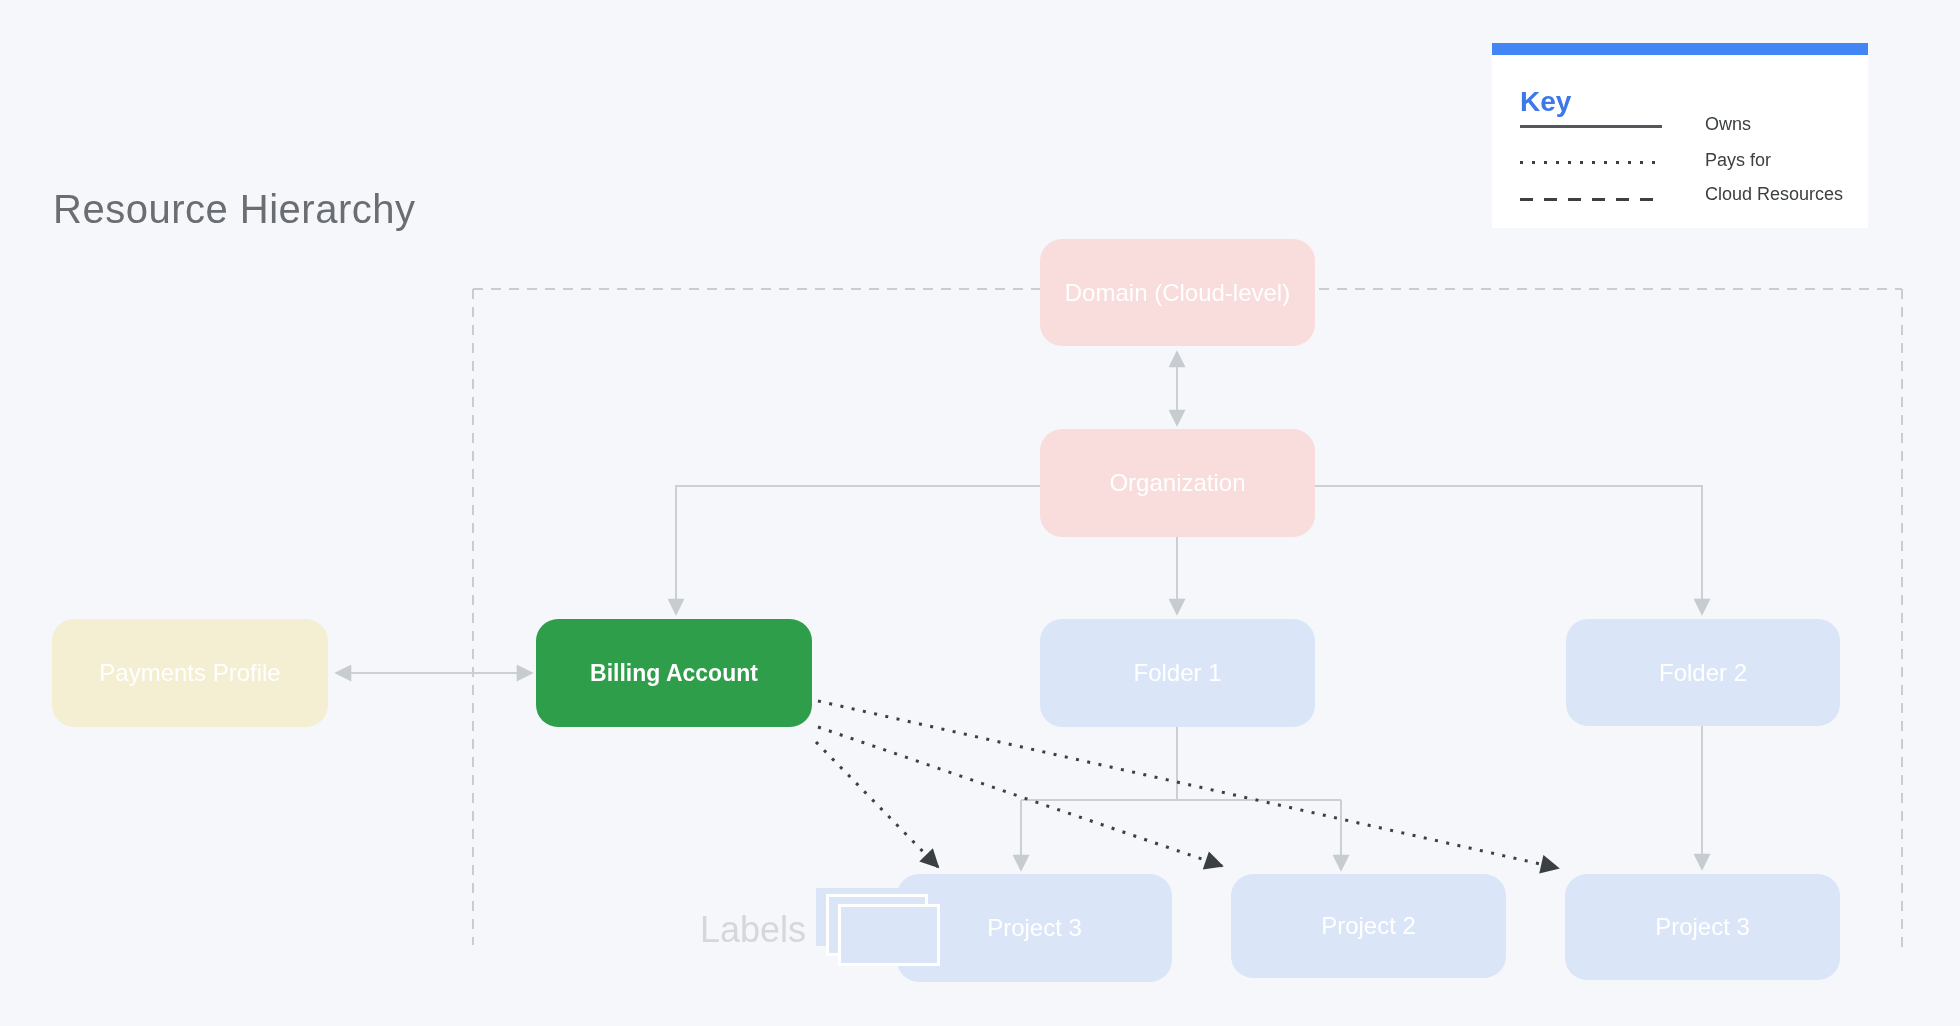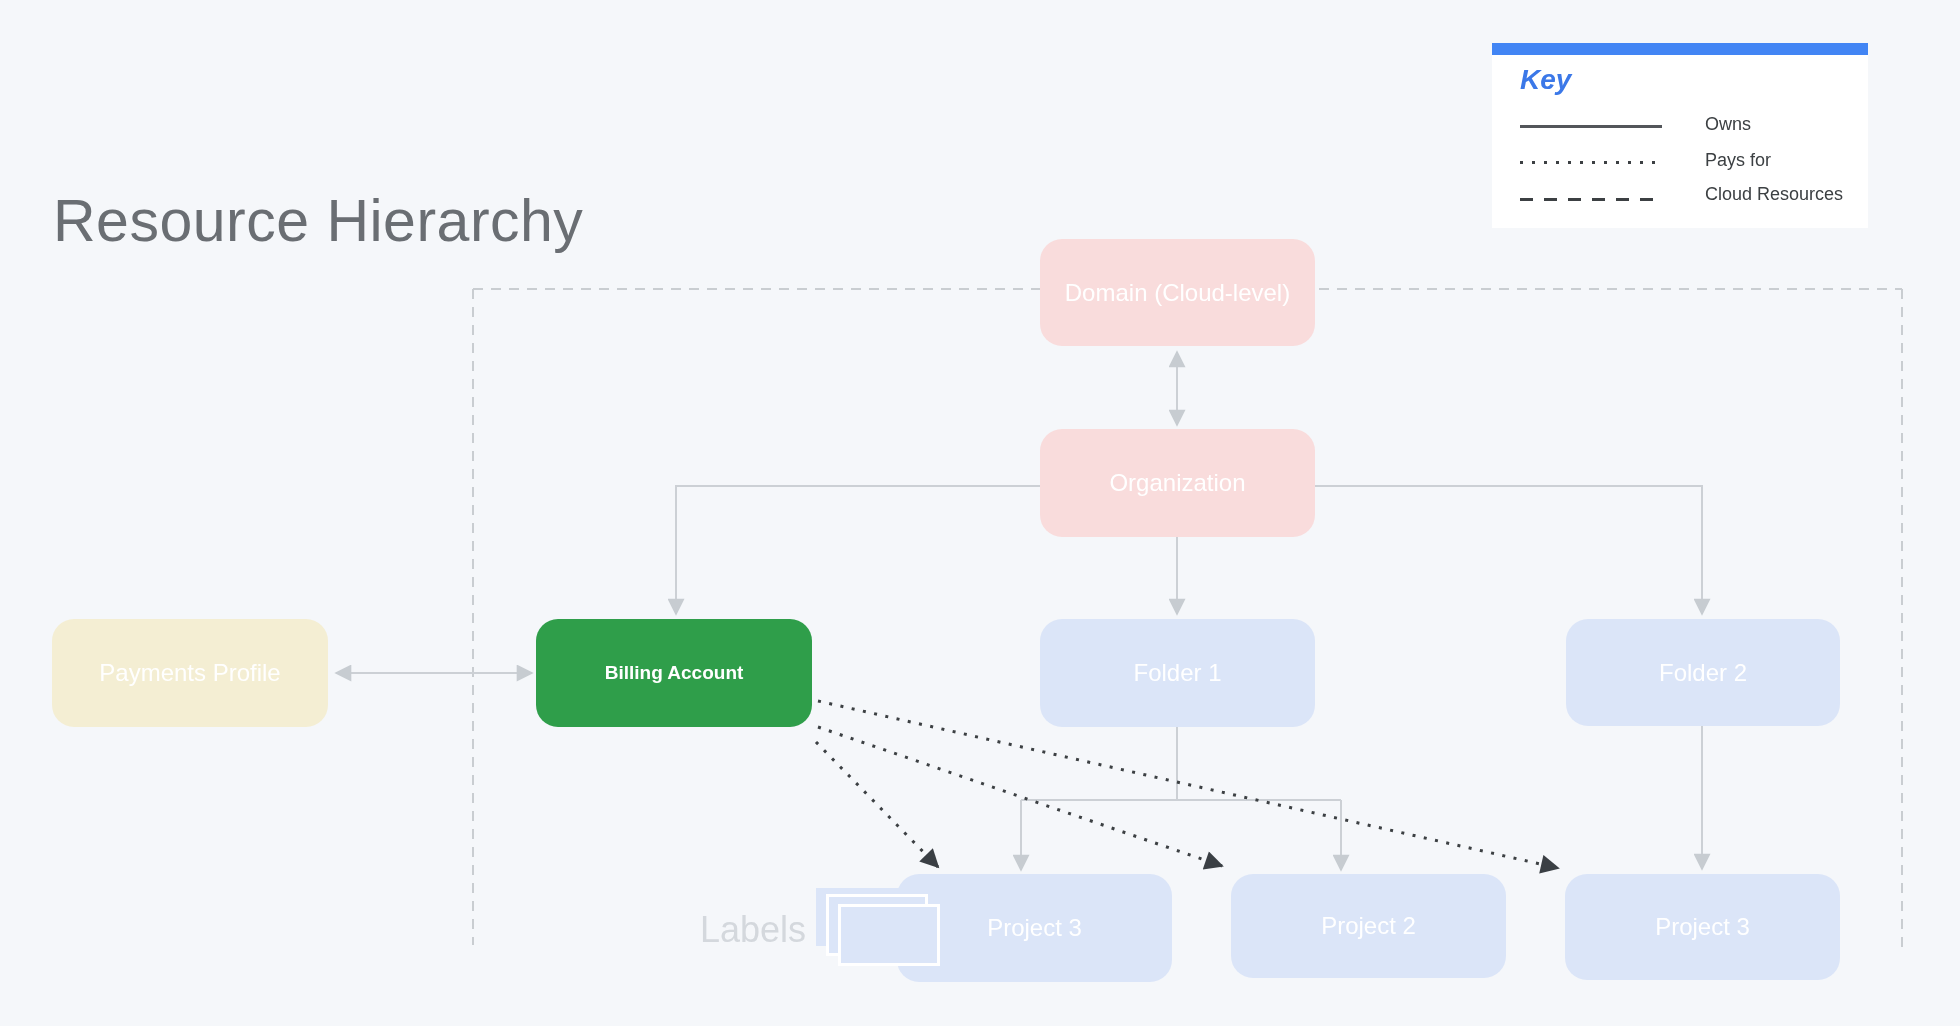--- a/index.html
+++ b/index.html
@@ -6,36 +6,36 @@
   body {
     width: 1960px; height: 1026px;
     background: #f5f7fa;
     font-family: "Liberation Sans", sans-serif;
     overflow: hidden;
   }
   .canvas { position: relative; width: 1960px; height: 1026px; }
 
   .page-title {
     position: absolute; left: 53px; top: 187px;
-    font-size: 59px; color: #6a6e73; letter-spacing: 0.5px;
+    font-size: 40px; color: #6a6e73; letter-spacing: 0.5px;
   }
 
   
   .edges-svg { position: absolute; left: 0; top: 0; z-index: 1; }
 
   
   .node {
     position: absolute; z-index: 2;
     display: flex; align-items: center; justify-content: center;
     color: #ffffff; font-size: 24px; text-align: center; border-radius: 22px;
   }
   .node.pink  { background: #f9dcdc; }
   .node.blue  { background: #dbe5f8; }
   .node.cream { background: #f4eed3; }
-  .node.green { background: #2f9e4a; font-weight: bold; font-size: 19px; }
+  .node.green { background: #2f9e4a; font-weight: bold; font-size: 23px; }
 
   .n-domain { left: 1040px; top: 239px; width: 275px; height: 107px; }
   .n-org    { left: 1040px; top: 429px; width: 275px; height: 108px; }
   .n-pay    { left: 52px;   top: 619px; width: 276px; height: 108px; }
   .n-bill   { left: 536px;  top: 619px; width: 276px; height: 108px; }
   .n-f1     { left: 1040px; top: 619px; width: 275px; height: 108px; }
   .n-f2     { left: 1566px; top: 619px; width: 274px; height: 107px; }
   .n-p1     { left: 897px;  top: 874px; width: 275px; height: 108px; }
   .n-p2     { left: 1231px; top: 874px; width: 275px; height: 104px; }
   .n-p3     { left: 1565px; top: 874px; width: 275px; height: 106px; }
@@ -54,22 +54,22 @@
   .labels-icon .c-mid   { left: 10px; top: 6px; }
   .labels-icon .c-front { left: 22px; top: 16px; }
 
   
   .key-card {
     position: absolute; left: 1492px; top: 43px; width: 376px; height: 185px;
     background: #ffffff; z-index: 4;
   }
   .key-topbar { position: absolute; left: 0; top: 0; width: 100%; height: 12px; background: #4285f4; }
   .key-heading {
-    position: absolute; left: 28px; top: 21px;
-    font-size: 28px; font-weight: bold; color: #3b78e8; font-style: italic;
+    position: absolute; left: 28px; top: 43px;
+    font-size: 28px; font-weight: bold; color: #3b78e8;
   }
   .key-sample { position: absolute; left: 28px; width: 142px; height: 3px; }
   .s-solid  { top: 82px;  background: #53565a; }
   .s-dotted { top: 118px; background: repeating-linear-gradient(to right, #3c4043 0 3px, transparent 3px 12px); }
   .s-dashed { top: 155px; background: repeating-linear-gradient(to right, #3c4043 0 13px, transparent 13px 24px); }
   .key-label {
     position: absolute; left: 213px; width: 150px;
     font-size: 18px; font-weight: normal; color: #3c4043; line-height: 23px;
   }
   .l-owns  { top: 70px; }

